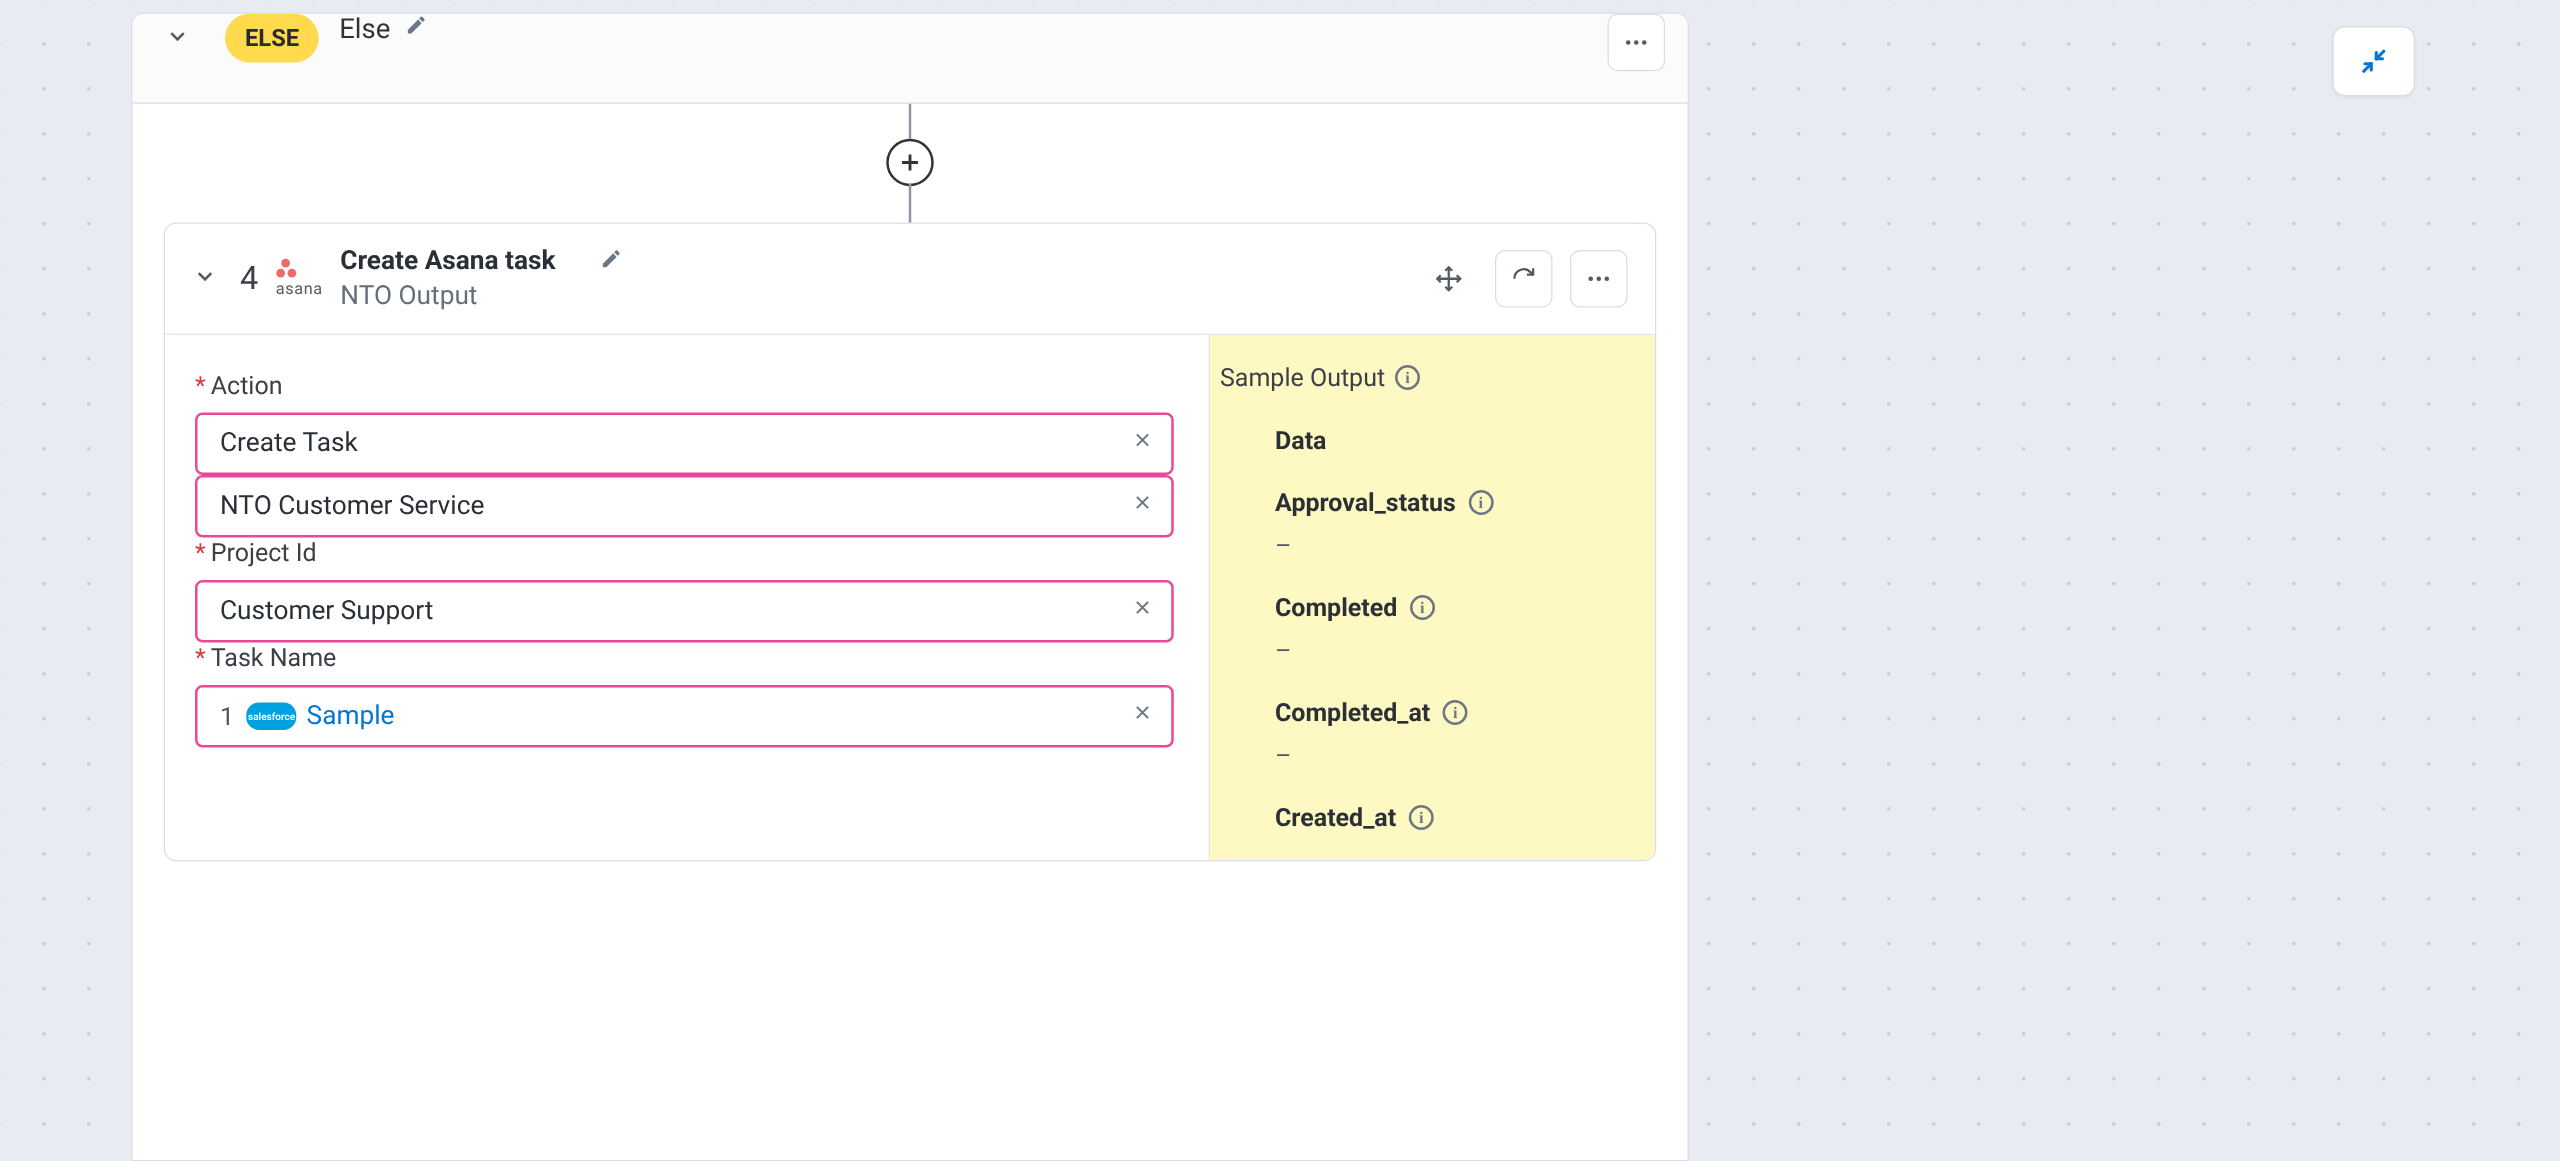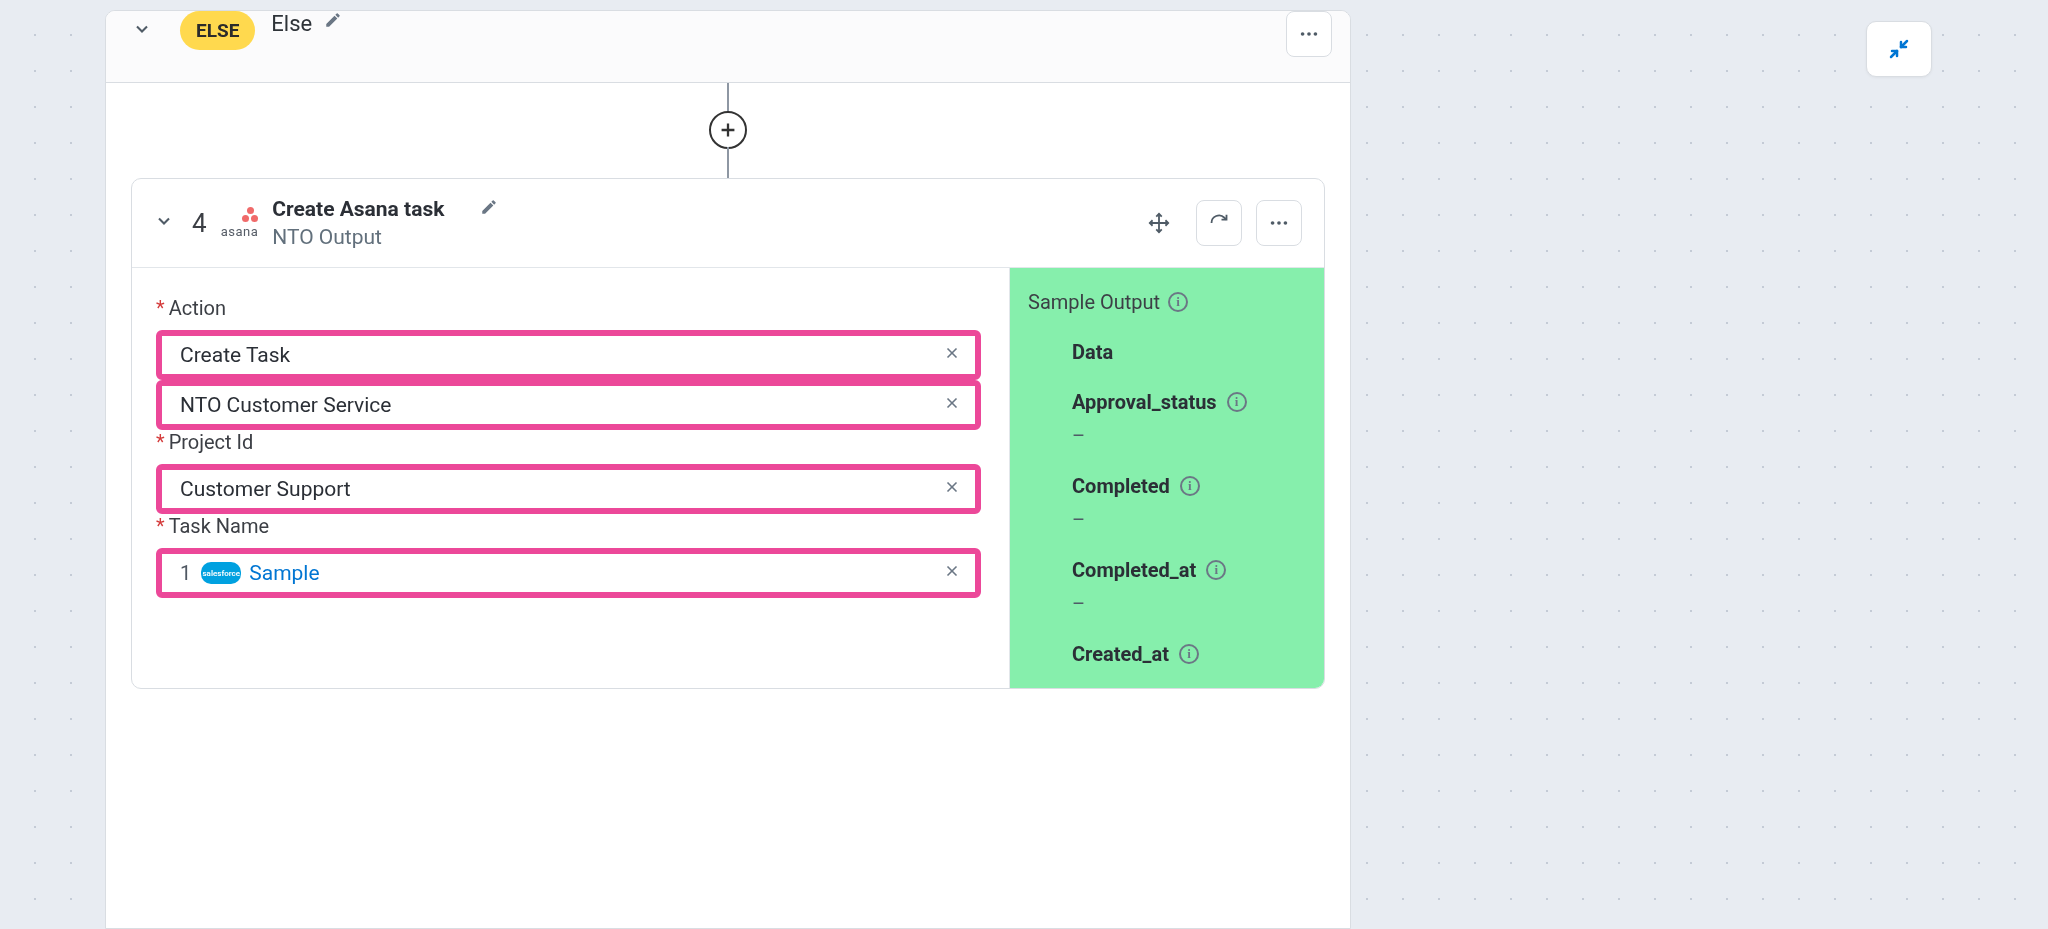--- a/index.html
+++ b/index.html
@@ -138,21 +138,21 @@
     cursor: pointer;
   }
   .step-number {
     font-size: 26px;
     color: #3c3f45;
     margin-left: 18px;
   }
   .asana-logo {
     display: flex;
     flex-direction: column;
-    align-items: flex-end;
+    align-items: flex-start;
     margin-left: 14px;
   }
   .asana-dots {
     display: flex;
     gap: 2px;
     line-height: 0;
   }
   .asana-dot {
     width: 7px;
     height: 7px;
@@ -207,39 +207,39 @@
     background: #fff;
   }
   .step-body {
     display: flex;
   }
   .form-col {
     flex: 1;
     padding: 28px 28px 0 24px;
   }
   .output-col {
-    width: 315px;
-    background: #86efac;
+    width: 357px;
+    background: #fef9c3;
     border-left: 1px solid #e2e6ea;
-    padding: 22px 18px;
+    padding: 22px 8px;
   }
   .field {
   }
   .field-label {
     font-size: 20px;
     color: #3c3f45;
     margin-bottom: 10px;
   }
   .field-label .req {
     color: #d43b3b;
     margin-right: 4px;
   }
   .field-input {
     position: relative;
-    border: 6px solid #ec4899;
+    border: 2px solid #ec4899;
     border-radius: 6px;
     height: 50px;
     display: flex;
     align-items: center;
     padding: 0 20px 0 18px;
     font-size: 21px;
     color: #2b2f36;
     cursor: text;
   }
   .field-clear {

